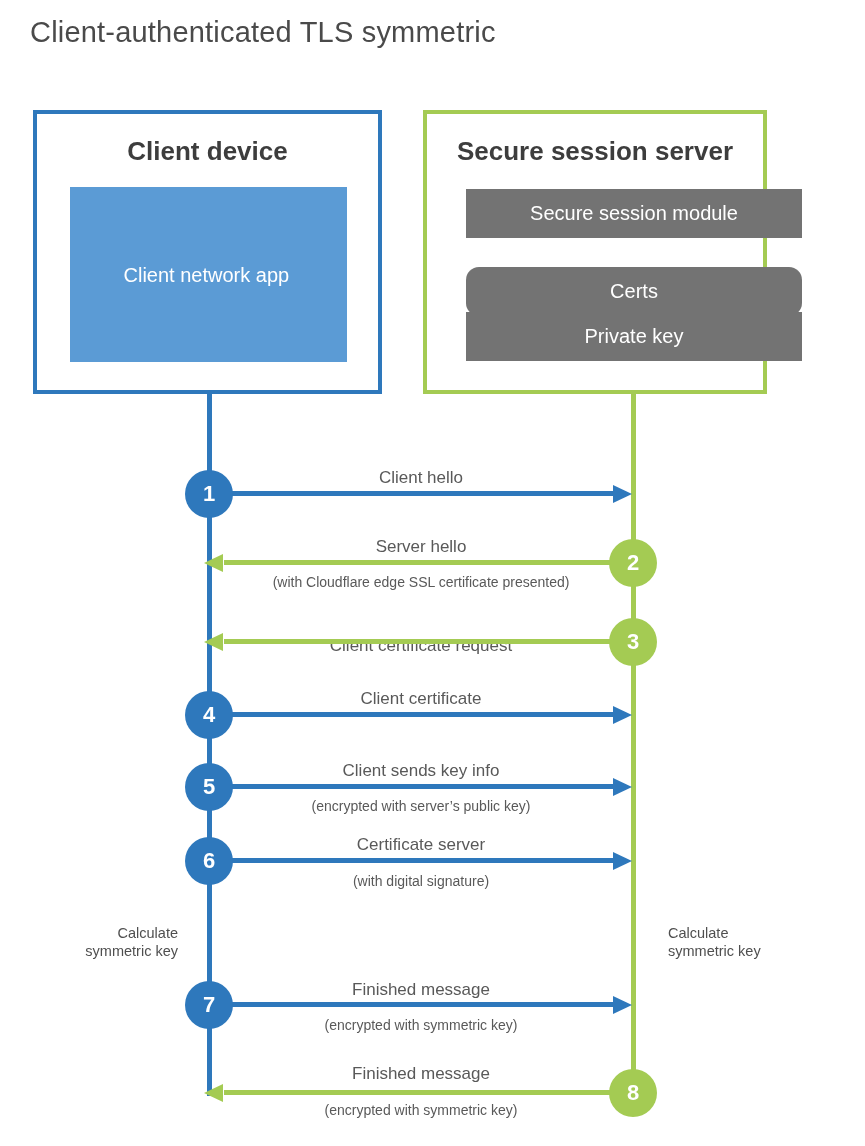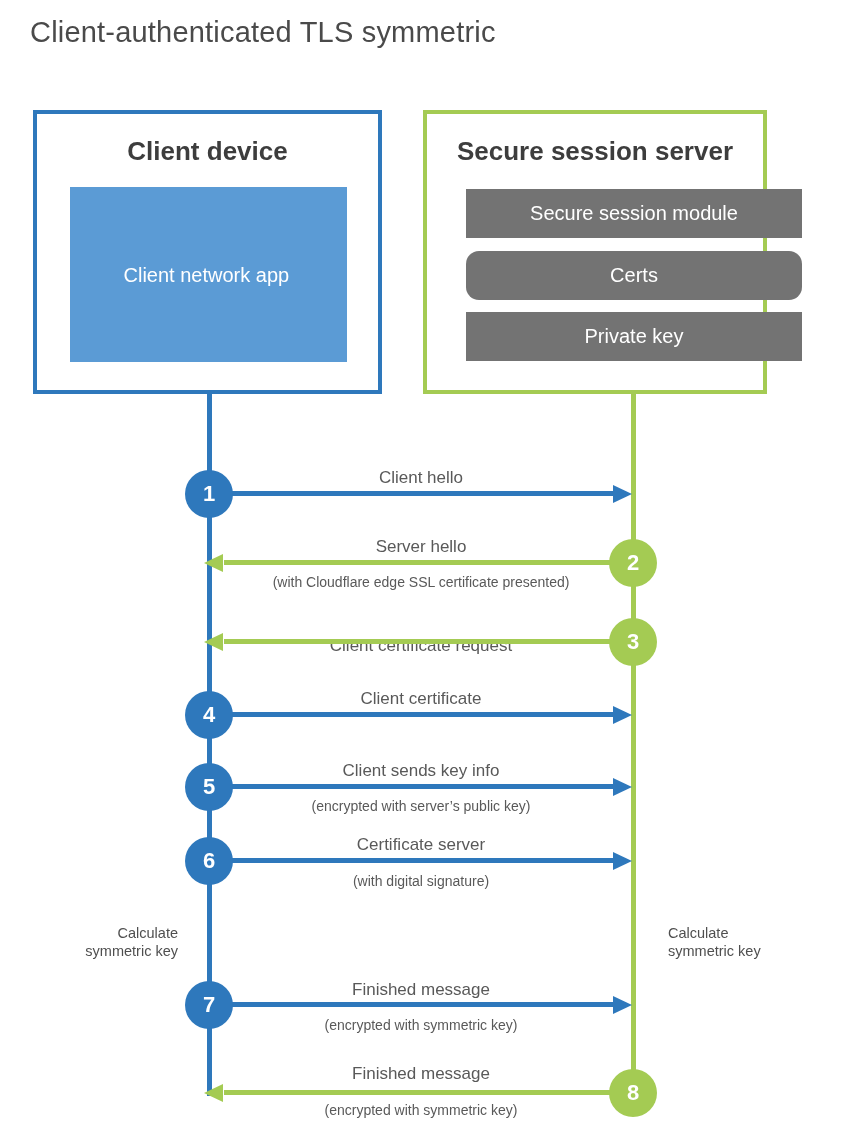--- a/index.html
+++ b/index.html
@@ -46,21 +46,21 @@
   <div class="obox client-outline">
     <div class="btitle">Client device</div>
     <div class="client-app">
       <span>Client network app</span>
     </div>
   </div>
 
   <div class="obox server-outline">
     <div class="btitle">Secure session server</div>
     <div class="sbar" style="top:75px;">Secure session module</div>
-    <div class="sbar" style="top:137px;border-radius:13px;">Certs</div>
+    <div class="sbar" style="top:153px;border-radius:13px;">Certs</div>
     <div class="sbar" style="top:198px;">Private key</div>
   </div>
 
   <div class="vline blue-bg" style="left:207px;top:392px;height:704px;"></div>
   <div class="vline green-bg" style="left:631px;top:392px;height:701px;"></div>
 
   <div>
     <div class="alabel" style="top:468px;">Client hello</div>
     <div class="shaft blue-bg" style="left:209px;top:491px;width:406px;"></div>
     <div class="head head-right" style="left:613px;top:485px;"></div>

